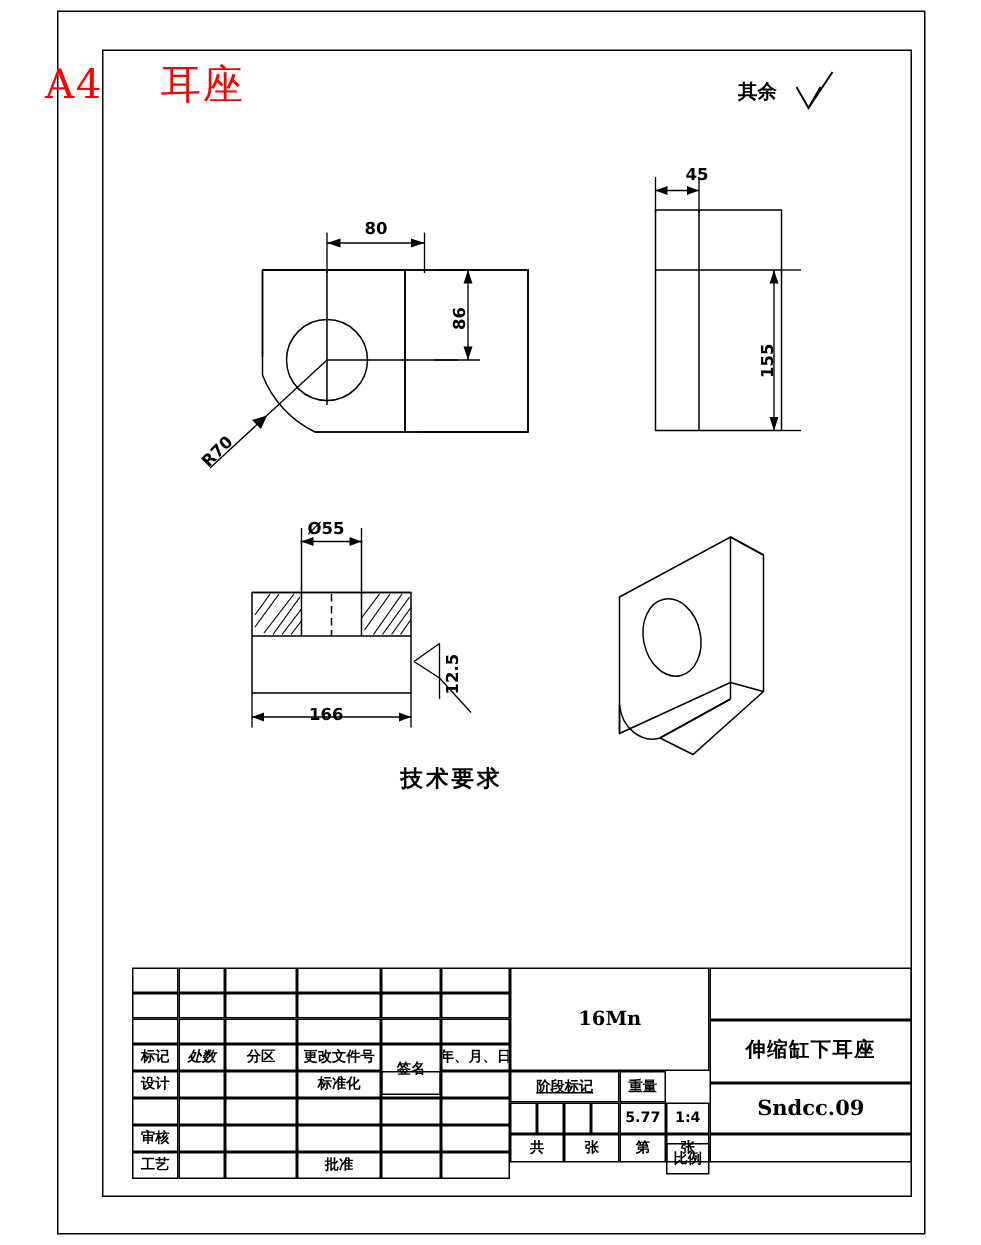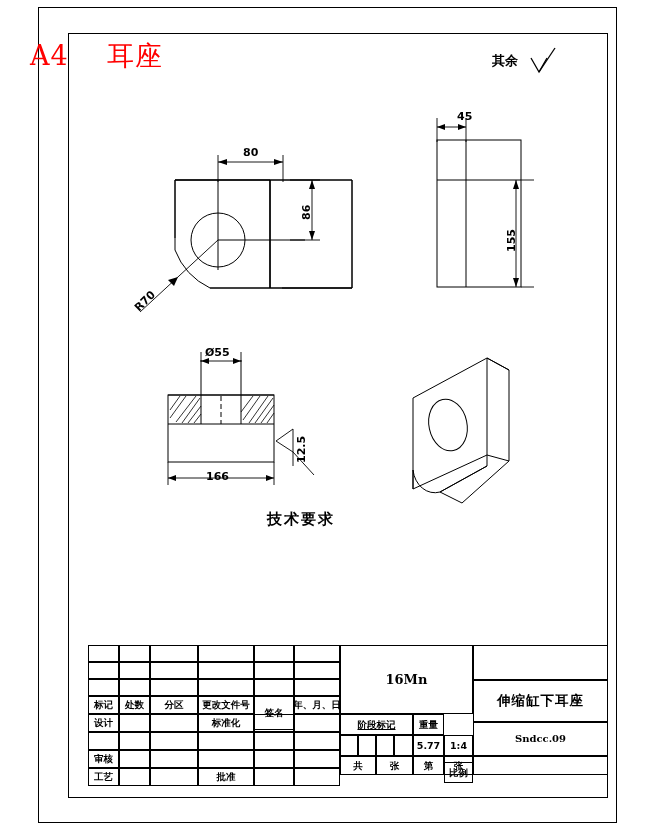--- a/index.html
+++ b/index.html
@@ -34,21 +34,21 @@
            line-height:20px;color:#000;}
   .tr-list div{white-space:nowrap;}
 
   
   #tb{position:absolute;left:88px;top:645px;width:520px;height:153px;}
   #tb .cell{position:absolute;box-sizing:border-box;border:0.9px solid #000;
             display:flex;align-items:center;justify-content:center;
             font-size:9.5px;font-weight:bold;color:#000;white-space:nowrap;
             overflow:hidden;line-height:1;}
   #tb .cell.name{font-size:13.5px;letter-spacing:1px;}
-  #tb .cell.code{font-size:10px;font-family:"DejaVu Serif","Liberation Serif",serif;}
+  #tb .cell.code{font-size:14px;font-family:"DejaVu Serif","Liberation Serif",serif;}
   #tb .cell.mat{font-size:13px;font-family:"DejaVu Serif","Liberation Serif",serif;}
 </style>
 </head>
 <body>
 
 <div id="sheet">
 
   <div class="frame-outer"></div>
   <div class="frame-inner"></div>
 
@@ -227,21 +227,21 @@
     <div class="cell" style="left:206px;top:17px;width:46px;height:17px;"></div>
 
     <div class="cell" style="left:0;top:34px;width:31px;height:17px;"></div>
     <div class="cell" style="left:31px;top:34px;width:31px;height:17px;"></div>
     <div class="cell" style="left:62px;top:34px;width:48px;height:17px;"></div>
     <div class="cell" style="left:110px;top:34px;width:56px;height:17px;"></div>
     <div class="cell" style="left:166px;top:34px;width:40px;height:17px;"></div>
     <div class="cell" style="left:206px;top:34px;width:46px;height:17px;"></div>
 
     <div class="cell" style="left:0;top:51px;width:31px;height:18px;">标记</div>
-    <div class="cell" style="left:31px;top:51px;width:31px;height:18px;">处数</div>
+    <div class="cell" style="left:31px;top:51px;width:31px;height:18px;font-style:italic;">处数</div>
     <div class="cell" style="left:62px;top:51px;width:48px;height:18px;">分区</div>
     <div class="cell" style="left:110px;top:51px;width:56px;height:18px;">更改文件号</div>
     <div class="cell" style="left:166px;top:51px;width:40px;height:34px;">签名</div>
     <div class="cell" style="left:206px;top:51px;width:46px;height:18px;">年、月、日</div>
 
     <div class="cell" style="left:0;top:69px;width:31px;height:18px;">设计</div>
     <div class="cell" style="left:31px;top:69px;width:31px;height:18px;"></div>
     <div class="cell" style="left:62px;top:69px;width:48px;height:18px;"></div>
     <div class="cell" style="left:110px;top:69px;width:56px;height:18px;">标准化</div>
     <div class="cell" style="left:166px;top:69px;width:40px;height:18px;"></div>

